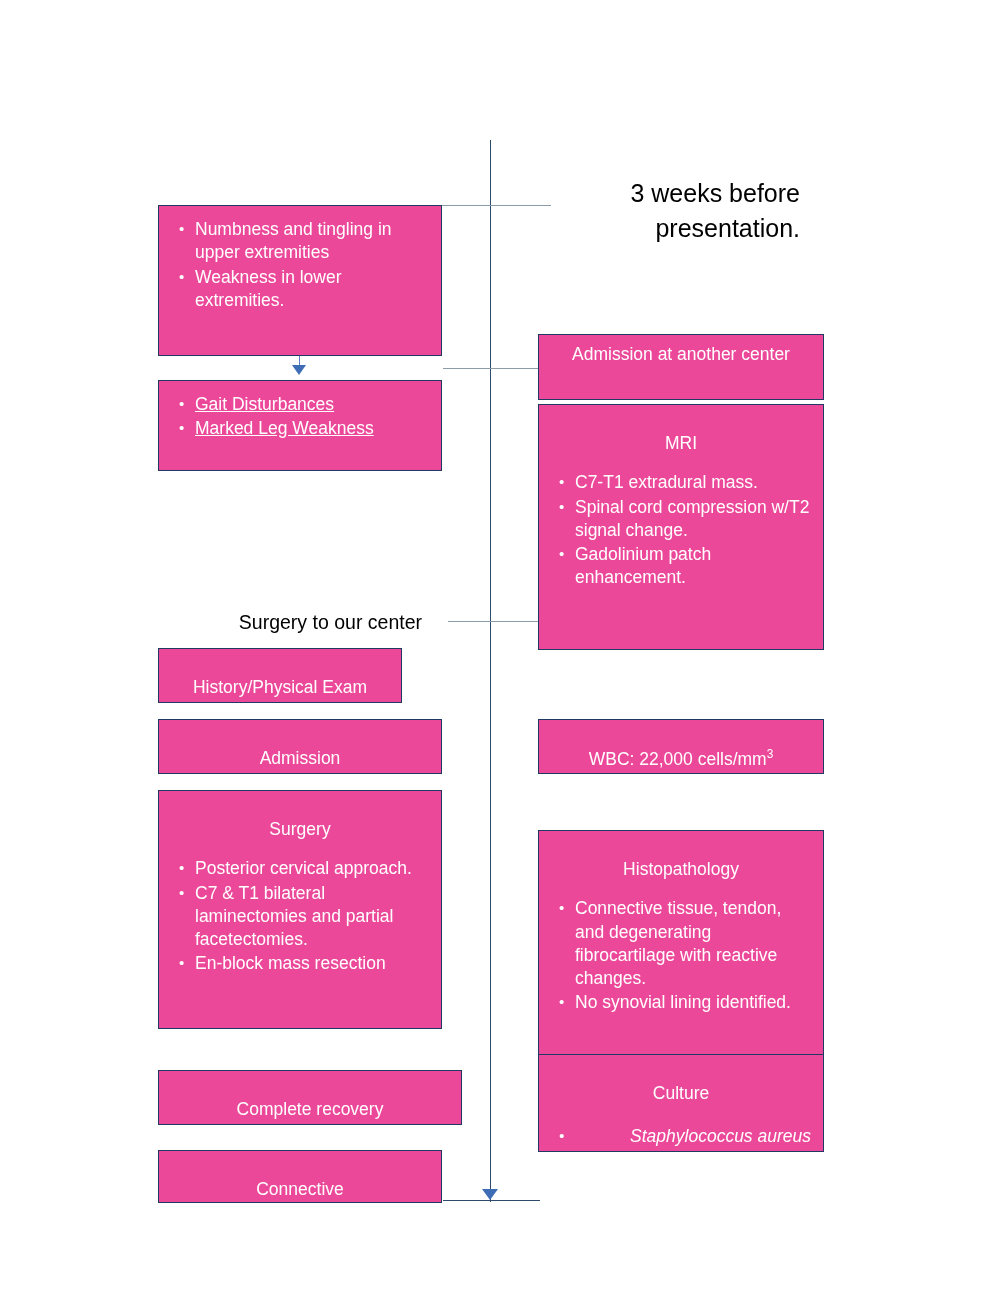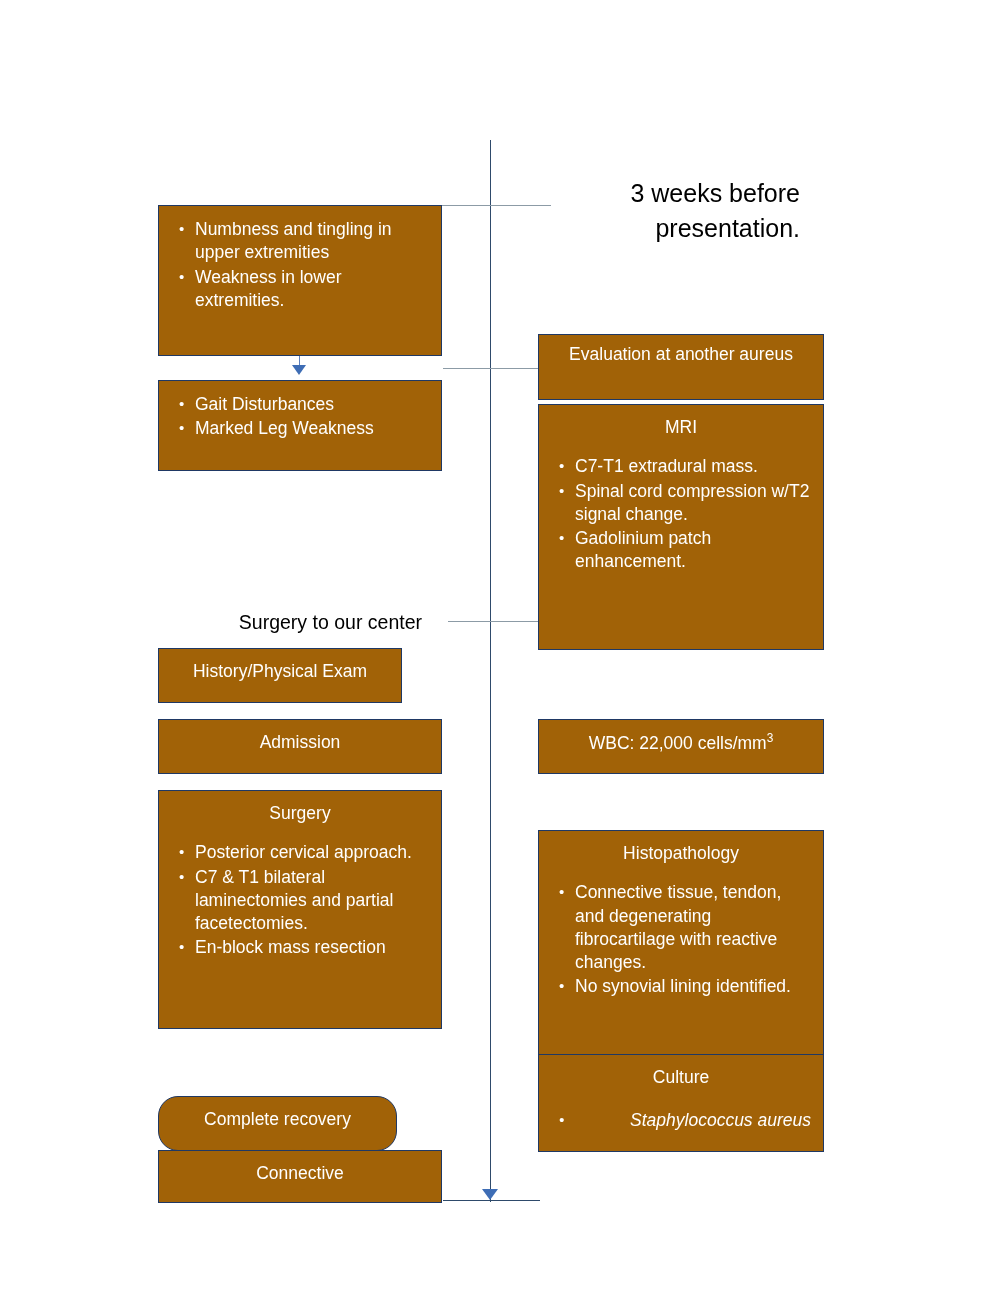--- a/index.html
+++ b/index.html
@@ -20,29 +20,29 @@
     left: 0;
     top: 0;
     width: 986px;
     height: 1315px;
   }
 
   
   .node {
     position: absolute;
     box-sizing: border-box;
-    background: #a16207;
+    background: #ec4899;
     border: 1.5px solid #1F3864;
     color: #ffffff;
     font-size: 17.5px;
     line-height: 1.33;
   }
   .node .title {
     text-align: center;
-    padding-top: 11px;
+    padding-top: 27px;
   }
   .node ul {
     list-style: none;
     margin: 0;
     padding: 0;
   }
   .node ul.top-pad {
     padding-top: 12px;
   }
   .node li {
@@ -134,21 +134,21 @@
 
   <div class="label small" style="left:178px; top:609px; width:244px;">Surgery to our center</div>
 
   <div class="node" style="left:158px; top:205px; width:284px; height:151px;">
     <ul class="body top-pad">
       <li>Numbness and tingling in upper extremities</li>
       <li>Weakness in lower extremities.</li>
     </ul>
   </div>
 
-  <div class="node" style="left:158px; top:380px; width:284px; height:91px;">
+  <div class="node" style="left:158px; top:380px; width:284px; height:91px;text-decoration:underline;">
     <ul class="body top-pad">
       <li>Gait Disturbances</li>
       <li>Marked Leg Weakness</li>
     </ul>
   </div>
 
   <div class="node" style="left:158px; top:648px; width:244px; height:55px;">
     <div class="title">History/Physical Exam</div>
   </div>
 
@@ -158,30 +158,30 @@
 
   <div class="node" style="left:158px; top:790px; width:284px; height:239px;">
     <div class="title">Surgery</div>
     <ul class="body body-gap">
       <li>Posterior cervical approach.</li>
       <li>C7 &amp; T1 bilateral laminectomies and partial facetectomies.</li>
       <li>En-block mass resection</li>
     </ul>
   </div>
 
-  <div class="node" style="left:158px; top:1096px; width:239px; height:55px;border-radius:20px;">
+  <div class="node" style="left:158px; top:1070px; width:304px; height:55px;">
     <div class="title">Complete recovery</div>
   </div>
 
   <div class="node" style="left:158px; top:1150px; width:284px; height:53px;">
     <div class="title">Connective</div>
   </div>
 
   <div class="node" style="left:538px; top:334px; width:286px; height:66px;">
-    <div class="title" style="padding:8px 28px 0 28px;">Evaluation at another aureus</div>
+    <div class="title" style="padding:8px 28px 0 28px;">Admission at another center</div>
   </div>
 
   <div class="node" style="left:538px; top:404px; width:286px; height:246px;">
     <div class="title">MRI</div>
     <ul class="body body-gap">
       <li>C7-T1 extradural mass.</li>
       <li>Spinal cord compression w/T2 signal change.</li>
       <li>Gadolinium patch enhancement.</li>
     </ul>
   </div>

